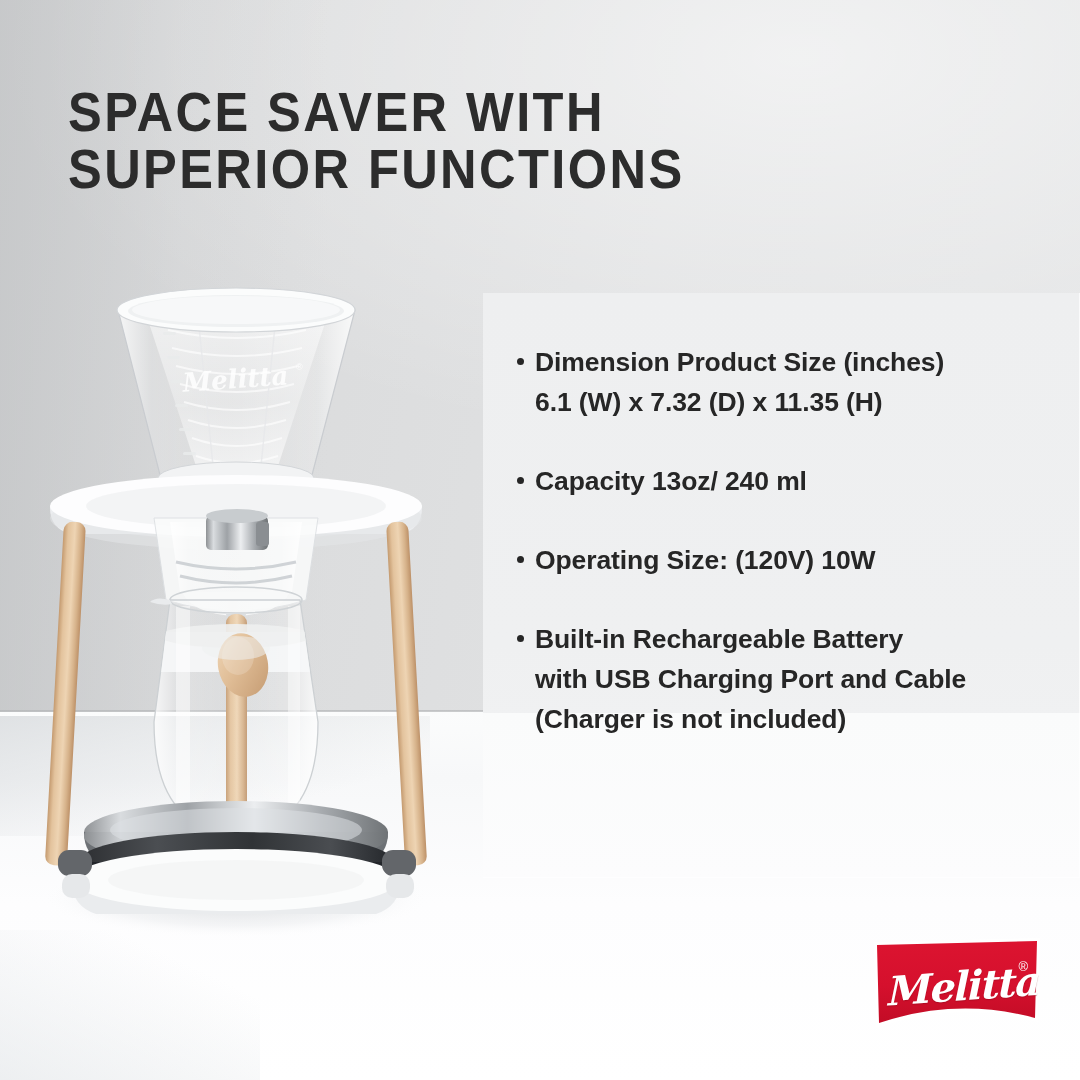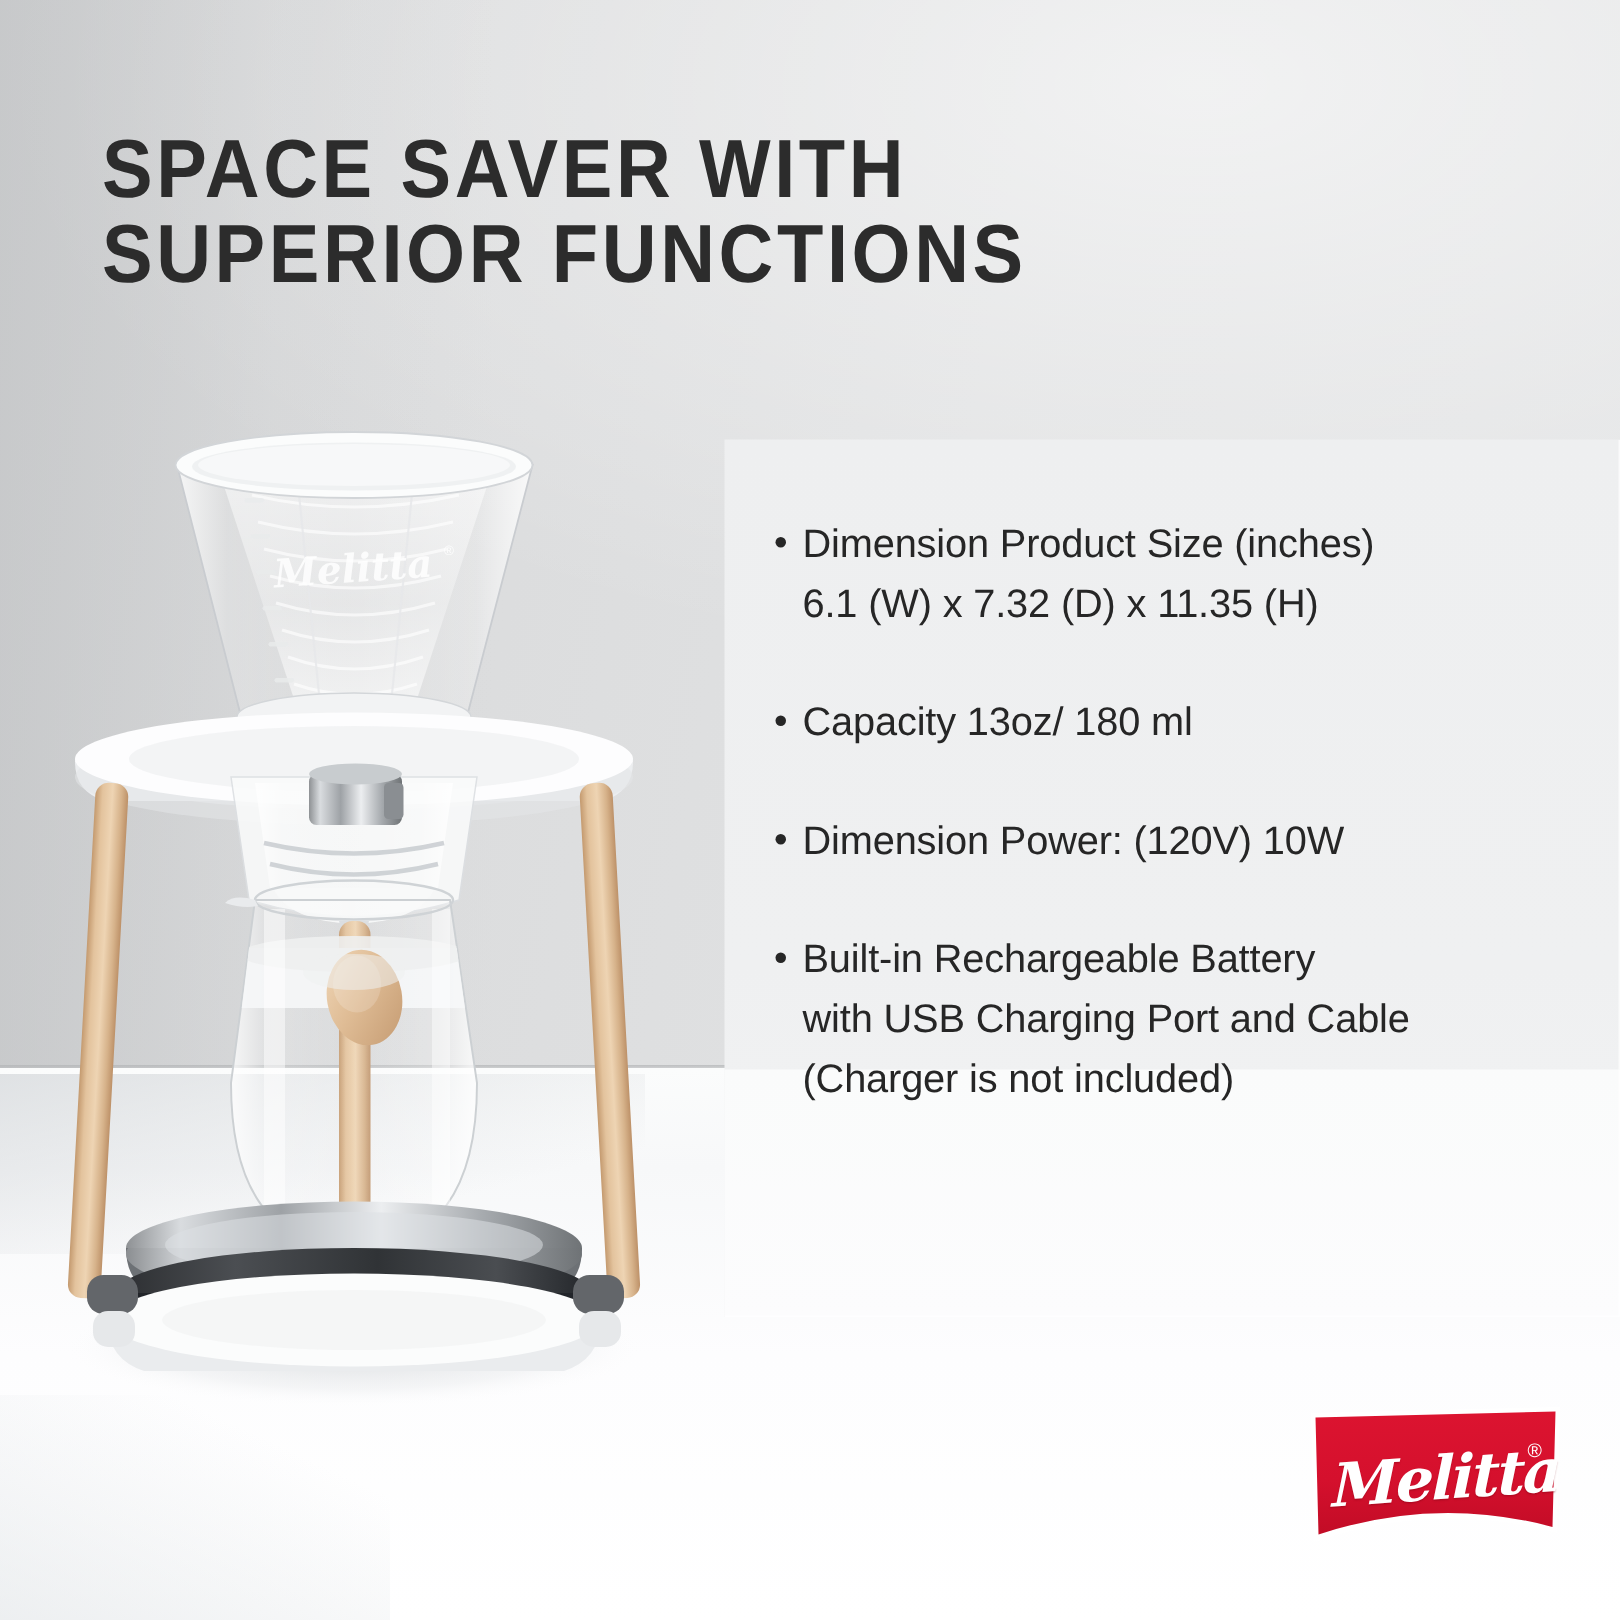--- a/index.html
+++ b/index.html
@@ -69,21 +69,21 @@
   }
   .spec-list {
     position:absolute; left:483px; top:293px; width:597px; height:585px;
     padding:49px 20px 0 32px;
   }
   .bullet {
     position:relative;
     padding-left:20px;
     color:#262626;
     font-family:"Liberation Sans", sans-serif;
-    font-weight:400;
+    font-weight:700;
     font-size:26.5px;
     line-height:40px;
     letter-spacing:-.1px;
     white-space:pre-line;
     margin-bottom:39px;
   }
   .bullet:before {
     content:"";
     position:absolute; left:2px; top:16px;
     width:7px; height:7px; border-radius:50%;
@@ -312,22 +312,22 @@
 
   <h1 class="title">SPACE SAVER WITH
 SUPERIOR FUNCTIONS</h1>
 
   <div class="spec-panel"></div>
   <div class="spec-panel lower"></div>
 
   <div class="spec-list">
     <div class="bullet b1">Dimension Product Size (inches)
 6.1 (W) x 7.32 (D) x 11.35 (H)</div>
-    <div class="bullet b2">Capacity 13oz/ 180 ml</div>
-    <div class="bullet b3">Dimension Power: (120V) 10W</div>
+    <div class="bullet b2">Capacity 13oz/ 240 ml</div>
+    <div class="bullet b3">Operating Size: (120V) 10W</div>
     <div class="bullet b4">Built-in Rechargeable Battery
 with USB Charging Port and Cable
 (Charger is not included)</div>
   </div>
 
   <div class="logo">
     <svg viewBox="0 0 170 104" xmlns="http://www.w3.org/2000/svg">
       <defs>
         <linearGradient id="logoRed" x1="0" y1="0" x2="0" y2="1">
           <stop offset="0%" stop-color="#dc1430"></stop>

